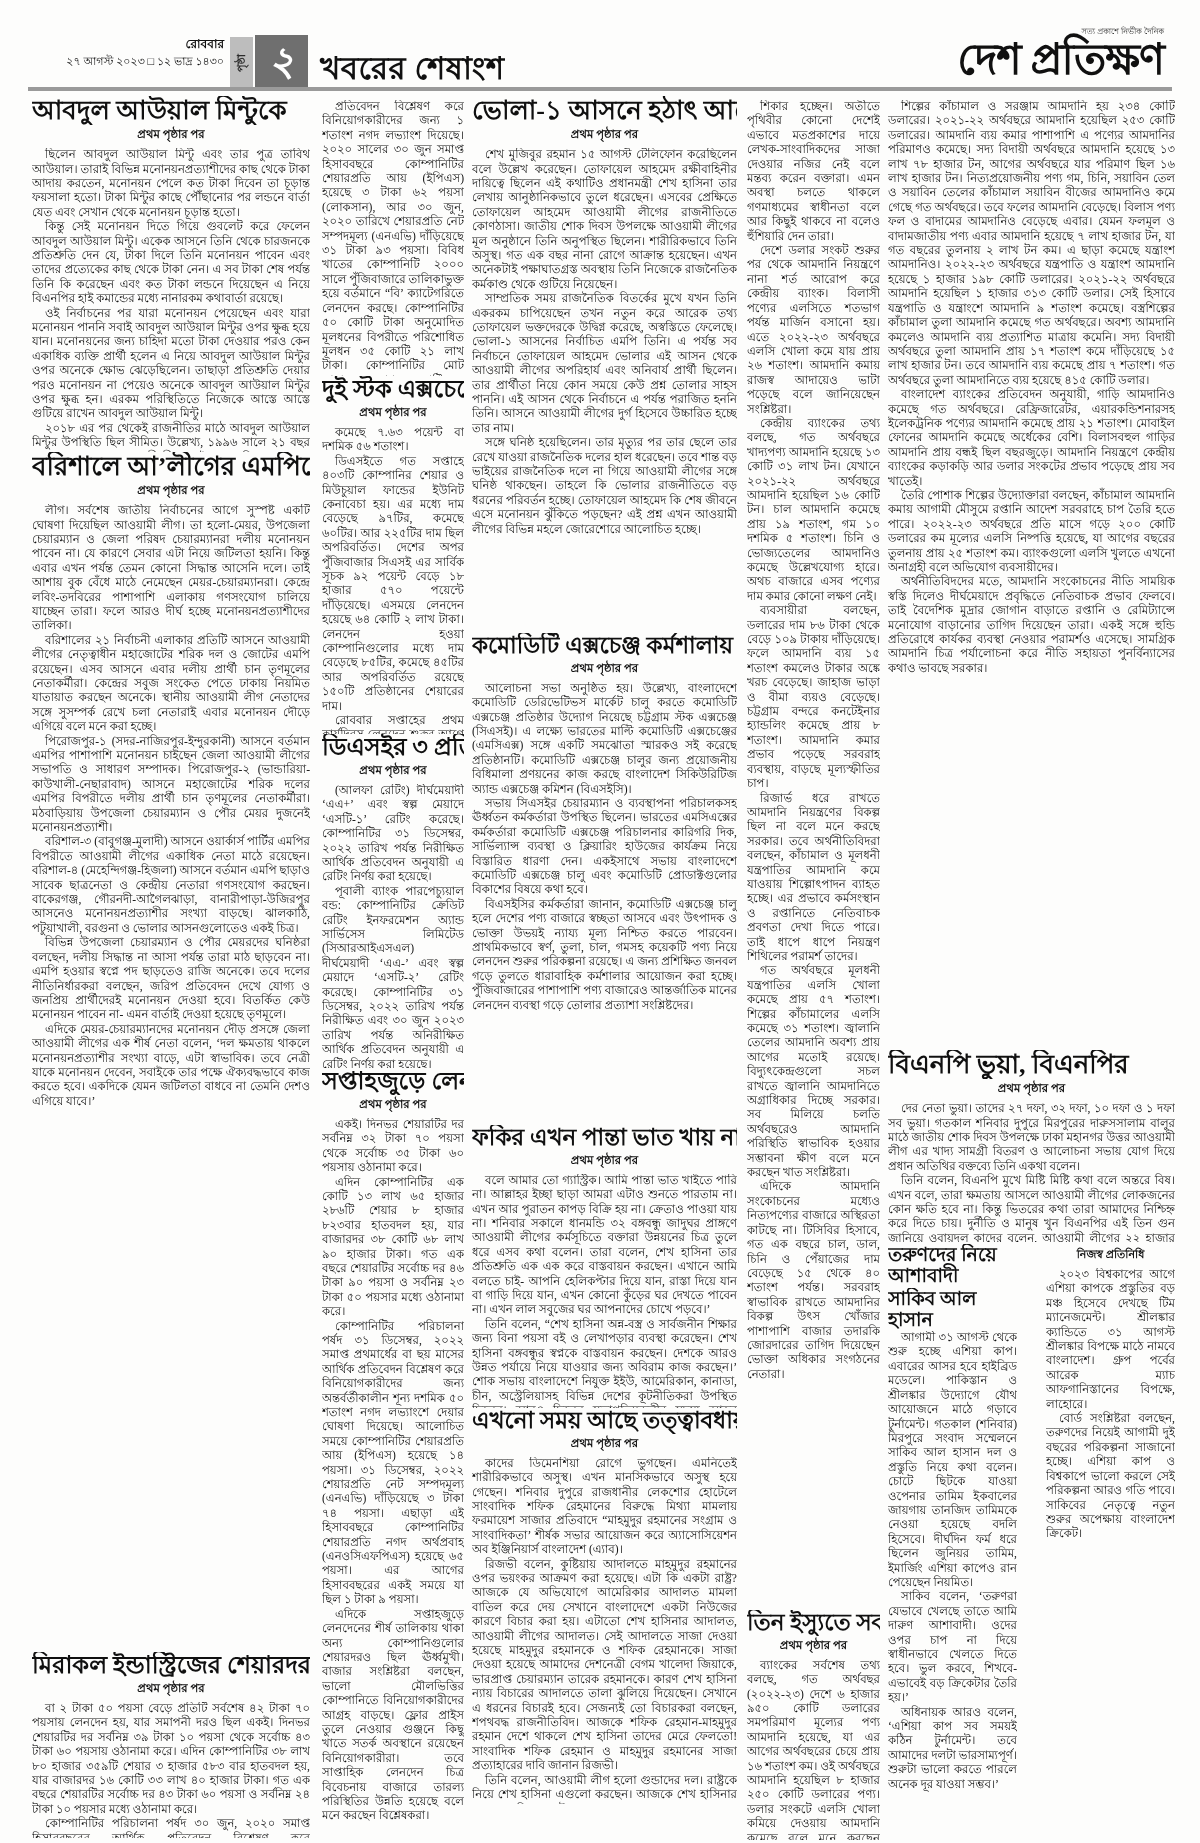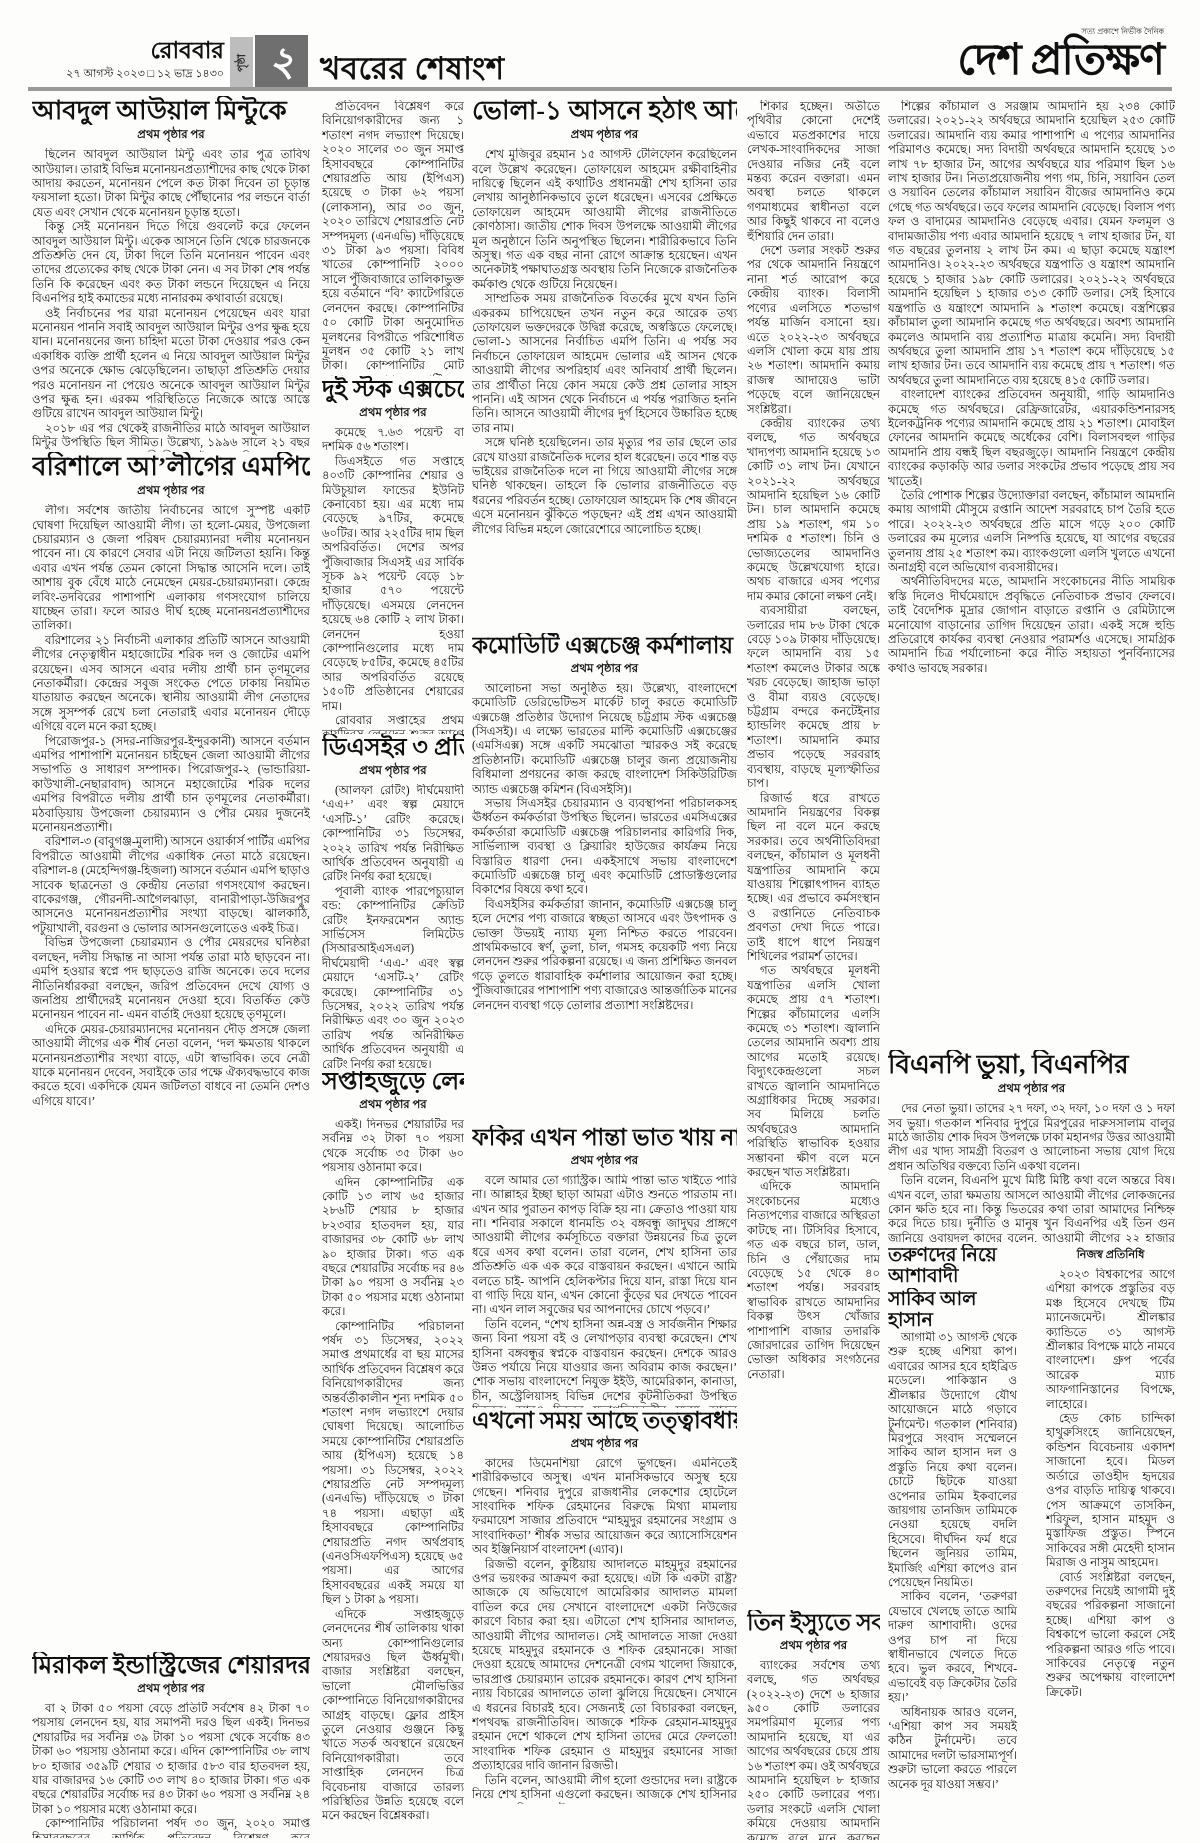--- a/index.html
+++ b/index.html
@@ -3,21 +3,21 @@
 <meta charset="utf-8">
 <style>
   html,body{margin:0;padding:0;}
   body{
     width:1200px;height:1843px;position:relative;background:#fdfdfc;color:#101010;
     font-family:"Liberation Serif","DejaVu Serif",serif;
     overflow:hidden;
   }
   
   .dateline{position:absolute;left:28px;top:38px;width:196px;text-align:right;line-height:1.15;}
-  .dateline .day{font-weight:bold;font-size:23px;}
+  .dateline .day{font-weight:bold;font-size:12px;}
   .dateline .date{font-size:11px;margin-top:3px;}
   .page-strip{
     position:absolute;left:230px;top:37px;width:23px;height:53px;background:#bdbdbd;
     color:#2c2c2c;font-size:11px;display:flex;align-items:center;justify-content:center;
     writing-mode:vertical-rl;transform:rotate(180deg);font-weight:bold;
   }
   .page-num{
     position:absolute;left:255px;top:35px;width:53px;height:56px;background:#6f6f6f;
     color:#fff;font-size:40px;font-weight:bold;display:flex;align-items:center;justify-content:center;
     font-style:italic;
@@ -240,17 +240,16 @@
     <div class="body">
       <p>আগামী ৩১ আগস্ট থেকে শুরু হচ্ছে এশিয়া কাপ। এবারের আসর হবে হাইব্রিড মডেলে। পাকিস্তান ও শ্রীলঙ্কার উদ্যোগে যৌথ আয়োজনে মাঠে গড়াবে টুর্নামেন্ট। গতকাল (শনিবার) মিরপুরে সংবাদ সম্মেলনে সাকিব আল হাসান দল ও প্রস্তুতি নিয়ে কথা বলেন। চোটে ছিটকে যাওয়া ওপেনার তামিম ইকবালের জায়গায় তানজিদ তামিমকে নেওয়া হয়েছে বদলি হিসেবে। দীর্ঘদিন ফর্ম ধরে ছিলেন জুনিয়র তামিম, ইমার্জিং এশিয়া কাপেও রান পেয়েছেন নিয়মিত।</p>
       <p>সাকিব বলেন, ‘তরুণরা যেভাবে খেলছে তাতে আমি দারুণ আশাবাদী। ওদের ওপর চাপ না দিয়ে স্বাধীনভাবে খেলতে দিতে হবে। ভুল করবে, শিখবে- এভাবেই বড় ক্রিকেটার তৈরি হয়।’</p>
       <p>অধিনায়ক আরও বলেন, ‘এশিয়া কাপ সব সময়ই কঠিন টুর্নামেন্ট। তবে আমাদের দলটা ভারসাম্যপূর্ণ। শুরুটা ভালো করতে পারলে অনেক দূর যাওয়া সম্ভব।’</p>
     </div>
   </div>
   <div class="col">
     <div class="byline">নিজস্ব প্রতিনিধি</div>
     <div class="body">
       <p>২০২৩ বিশ্বকাপের আগে এশিয়া কাপকে প্রস্তুতির বড় মঞ্চ হিসেবে দেখছে টিম ম্যানেজমেন্ট। শ্রীলঙ্কার ক্যান্ডিতে ৩১ আগস্ট শ্রীলঙ্কার বিপক্ষে মাঠে নামবে বাংলাদেশ। গ্রুপ পর্বের আরেক ম্যাচ আফগানিস্তানের বিপক্ষে, লাহোরে।</p>
-      <p>হেড কোচ চান্দিকা হাথুরুসিংহে জানিয়েছেন, কন্ডিশন বিবেচনায় একাদশ সাজানো হবে। মিডল অর্ডারে তাওহীদ হৃদয়ের ওপর বাড়তি দায়িত্ব থাকবে। পেস আক্রমণে তাসকিন, শরিফুল, হাসান মাহমুদ ও মুস্তাফিজ প্রস্তুত। স্পিনে সাকিবের সঙ্গী মেহেদী হাসান মিরাজ ও নাসুম আহমেদ।</p>
       <p>বোর্ড সংশ্লিষ্টরা বলছেন, তরুণদের নিয়েই আগামী দুই বছরের পরিকল্পনা সাজানো হচ্ছে। এশিয়া কাপ ও বিশ্বকাপে ভালো করলে সেই পরিকল্পনা আরও গতি পাবে। সাকিবের নেতৃত্বে নতুন শুরুর অপেক্ষায় বাংলাদেশ ক্রিকেট।</p>
     </div>
   </div>
 </section>
 
 </body></html>

